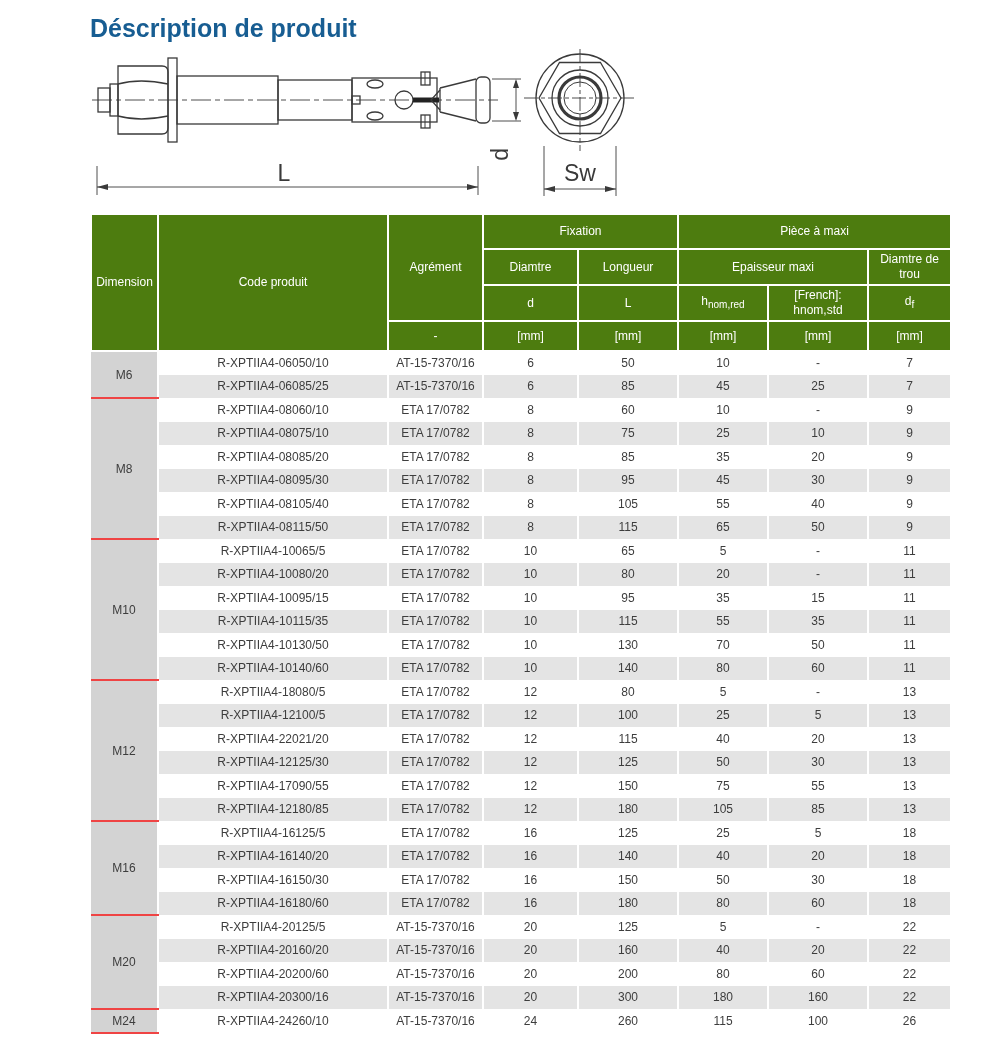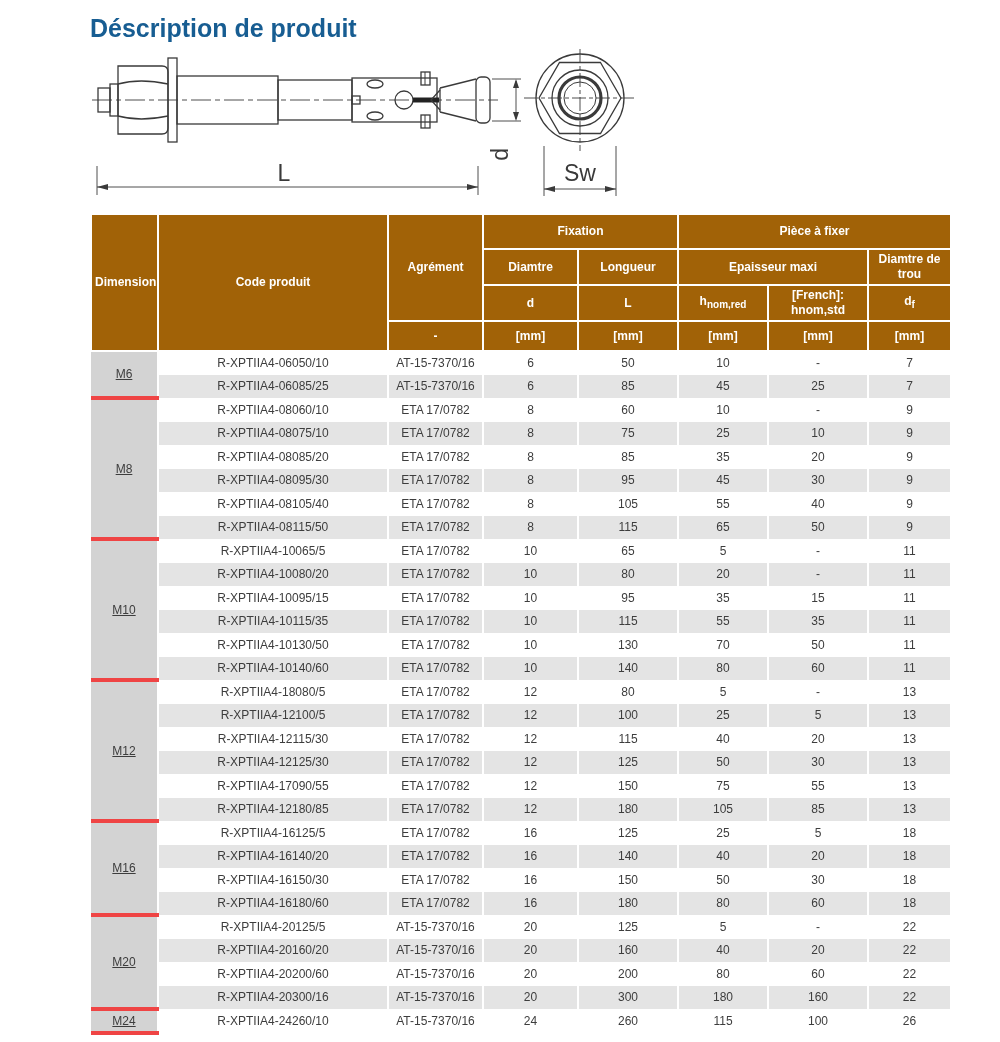--- a/index.html
+++ b/index.html
@@ -10,33 +10,33 @@
   .title { position:absolute; left:90px; top:14px; font-size:25px; font-weight:bold;
            color:#175d92; letter-spacing:0px; }
 
   .drawing { position:absolute; left:88px; top:48px; }
 
   table.spec { position:absolute; left:90px; top:213px; width:860px;
                border-collapse:collapse; table-layout:fixed;
                font-size:12px; color:#3d3d3d; }
   table.spec th, table.spec td { text-align:center; vertical-align:middle; overflow:hidden; }
 
-  thead th { background:#a16207; color:#ffffff; font-weight:bold;
+  thead th { background:#4d7c0f; color:#ffffff; font-weight:normal;
              border:2px solid #ffffff; padding:2px 3px; line-height:1.25; }
   tr.hr1 th { height:35px; }
   tr.hr2 th { height:35px; }
   tr.hr3 th { height:35px; }
   tr.hr4 th { height:30px; }
   thead sub { font-size:10px; }
 
   tbody td { height:23.5px; border-right:2px solid #ffffff; border-bottom:1px solid #ffffff; }
   tbody tr:nth-child(odd) td { background:#ffffff; }
   tbody tr:nth-child(even) td { background:#e4e4e4; }
   tbody td.dim { background:#d3d3d3 !important; color:#3d3d3d;
-                 border-bottom:4px solid #ef4444; border-right:2px solid #ffffff;text-decoration:underline; }
+                 border-bottom:2px solid #ef4444; border-right:2px solid #ffffff; }
   table.spec { border-bottom:1px solid #cfcfcf; }
 </style>
 </head>
 <body>
 
 <div id="page">
 
   <div class="title">Déscription de produit</div>
 
   <svg class="drawing" width="560" height="162" viewBox="0 0 560 162">
@@ -115,21 +115,21 @@
         <col style="width:90px">
       <col style="width:100px">
         <col style="width:83px">
     </colgroup>
     <thead>
       <tr class="hr1">
         <th rowspan="4">Dimension</th>
         <th rowspan="4">Code produit</th>
         <th rowspan="3">Agrément</th>
         <th colspan="2">Fixation</th>
-        <th colspan="3">Pièce à fixer</th>
+        <th colspan="3">Pièce à maxi</th>
       </tr>
       <tr class="hr2">
         <th>Diamtre</th>
         <th>Longueur</th>
         <th colspan="2">Epaisseur maxi</th>
         <th>Diamtre de trou</th>
       </tr>
       <tr class="hr3">
         <th>d</th>
         <th>L</th>
@@ -289,21 +289,21 @@
         <tr>
           <td>R-XPTIIA4-12100/5</td>
           <td>ETA 17/0782</td>
           <td>12</td>
           <td>100</td>
           <td>25</td>
           <td>5</td>
           <td>13</td>
         </tr>
         <tr>
-          <td>R-XPTIIA4-12115/30</td>
+          <td>R-XPTIIA4-22021/20</td>
           <td>ETA 17/0782</td>
           <td>12</td>
           <td>115</td>
           <td>40</td>
           <td>20</td>
           <td>13</td>
         </tr>
         <tr>
           <td>R-XPTIIA4-12125/30</td>
           <td>ETA 17/0782</td>

